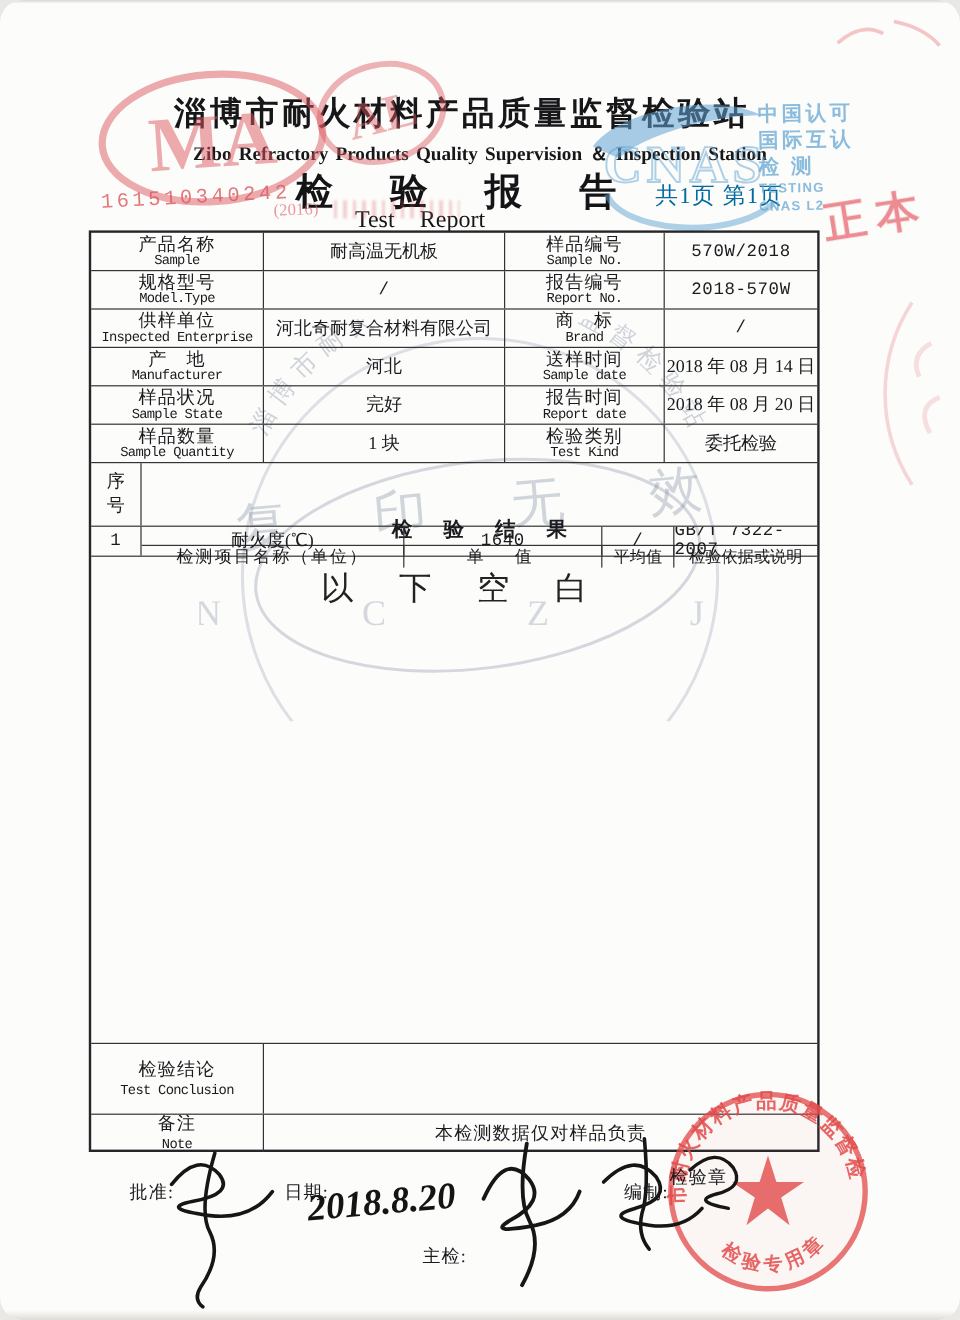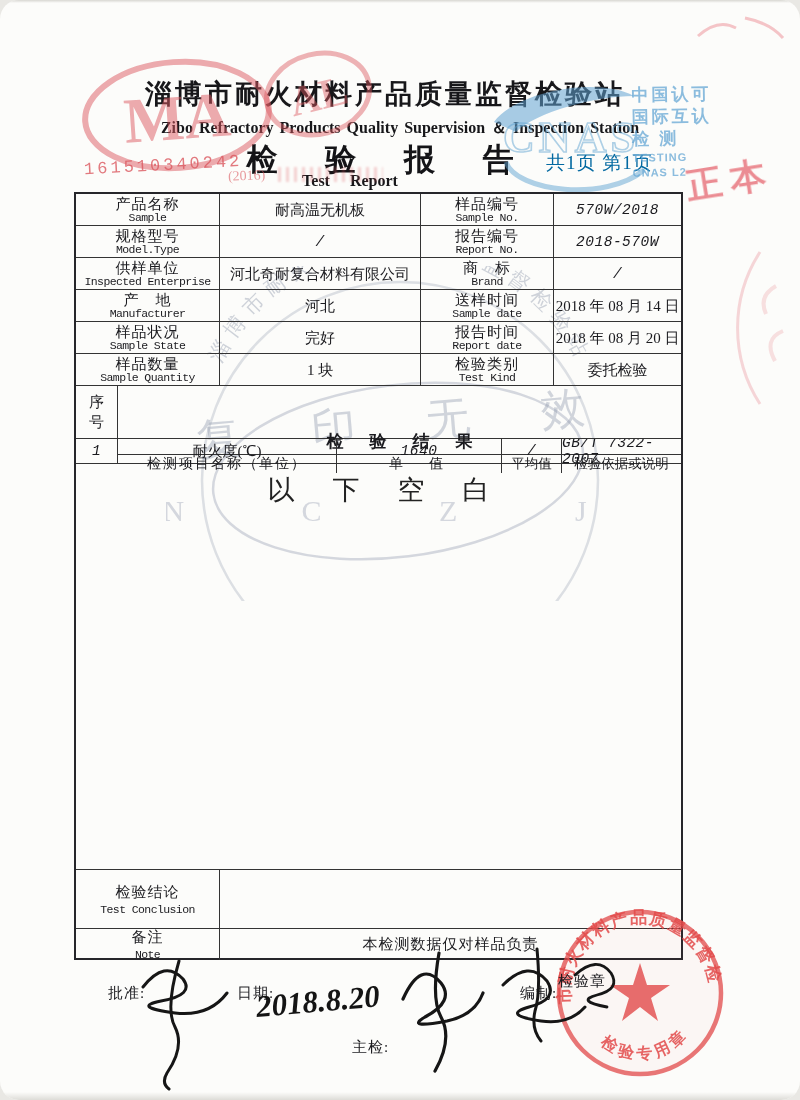--- a/index.html
+++ b/index.html
@@ -7,21 +7,21 @@
   .sheet{position:relative;width:800px;height:1100px;background:#fcfcfa;overflow:hidden;border-radius:19px;}
   .sheet::after{content:"";position:absolute;left:0;bottom:0;width:800px;height:8px;background:linear-gradient(#fcfcfa,#dddcd7);}
   .sheet::before{content:"";position:absolute;left:0;top:0;width:800px;height:3px;background:linear-gradient(#d8d7d2,#fcfcfa);}
   .abs{position:absolute;}
 
   
   .title-cn{top:76px;left:0;width:770px;text-align:center;font-size:27px;font-weight:bold;letter-spacing:3px;color:#17171a;}
   .title-en{top:118px;left:0;width:800px;text-align:center;font-size:16px;font-weight:bold;color:#17171a;word-spacing:2px;}
   .report-title{top:139px;left:0;width:760px;text-align:center;font-size:31px;font-weight:bold;letter-spacing:20px;text-indent:20px;color:#141417;}
   .pages{top:150px;left:546px;font-size:19px;color:#0369a1;letter-spacing:1px;}
-  .report-title-en{top:172px;left:0;width:700px;text-align:center;font-size:16px;font-weight:bold;word-spacing:16px;color:#17171a;}
+  .report-title-en{top:172px;left:0;width:700px;text-align:center;font-size:20px;font-weight:normal;word-spacing:16px;color:#17171a;}
 
   
   .stamp-red-number{top:156px;left:84px;font-family:"Liberation Mono",monospace;font-size:17px;letter-spacing:3px;color:rgba(219,88,95,.8);transform:rotate(-3deg);}
   .stamp-red-note{top:168px;left:228px;font-size:14px;color:rgba(219,88,95,.6);transform:rotate(-2deg);}
   .red-smudge{top:167px;left:278px;width:105px;height:15px;opacity:.3;filter:blur(1px);
     background:repeating-linear-gradient(90deg,rgba(219,88,95,.9) 0 3px,transparent 3px 8px);}
   .cnas-lines{top:84px;left:632px;color:rgba(96,163,210,.72);font-weight:bold;font-size:17px;line-height:1.3;letter-spacing:3px;transform:rotate(-1deg);}
   .cnas-lines .sm{font-size:11px;letter-spacing:1px;font-family:"Liberation Sans",sans-serif;}
   .original-mark{top:156px;left:686px;font-size:36px;font-weight:bold;letter-spacing:8px;color:rgba(228,92,102,.7);transform:rotate(-9deg);filter:blur(.4px);}
 
@@ -31,21 +31,21 @@
   .cell{box-sizing:border-box;display:flex;flex-direction:column;align-items:center;justify-content:center;overflow:hidden;}
   .br{border-right:1.5px solid #333;}
   .info-row{height:32px;}
   .c-lab{width:144px;}
   .c-val{width:201px;}
   .c-lab2{width:133px;}
   .c-val2{flex:1;}
   .lab-cn{font-size:15px;line-height:16px;letter-spacing:1px;}
   .lab-en{font-family:"Liberation Mono",monospace;font-size:11.5px;line-height:12px;letter-spacing:-.6px;}
   .val{font-size:15px;line-height:16px;}
-  .mono{font-family:"Liberation Mono",monospace;font-size:14.5px;letter-spacing:.5px;font-style:italic;}
+  .mono{font-family:"Liberation Mono",monospace;font-size:14.5px;letter-spacing:.5px;}
   .res-wrap{display:flex;height:53px;border-bottom:1.5px solid #333;box-sizing:border-box;}
   .res-seq{width:42px;border-right:1.5px solid #333;box-sizing:border-box;display:flex;align-items:center;justify-content:center;}
   .res-seq span{width:16px;font-size:15px;line-height:20px;text-align:center;}
   .res-right{flex:1;display:flex;flex-direction:column;margin-top:44px;}
   .res-title{height:25px;border-bottom:1.5px solid #333;box-sizing:border-box;text-align:center;font-size:17px;font-weight:bold;letter-spacing:26px;text-indent:26px;line-height:24px;}
   .res-sub{flex:1;display:flex;}
   .res-sub .cell{font-size:14px;}
   .rc1{width:219px;letter-spacing:2px;}
   .rc2{width:165px;letter-spacing:6px;}
   .rc3{width:60px;font-size:13.5px!important;}

